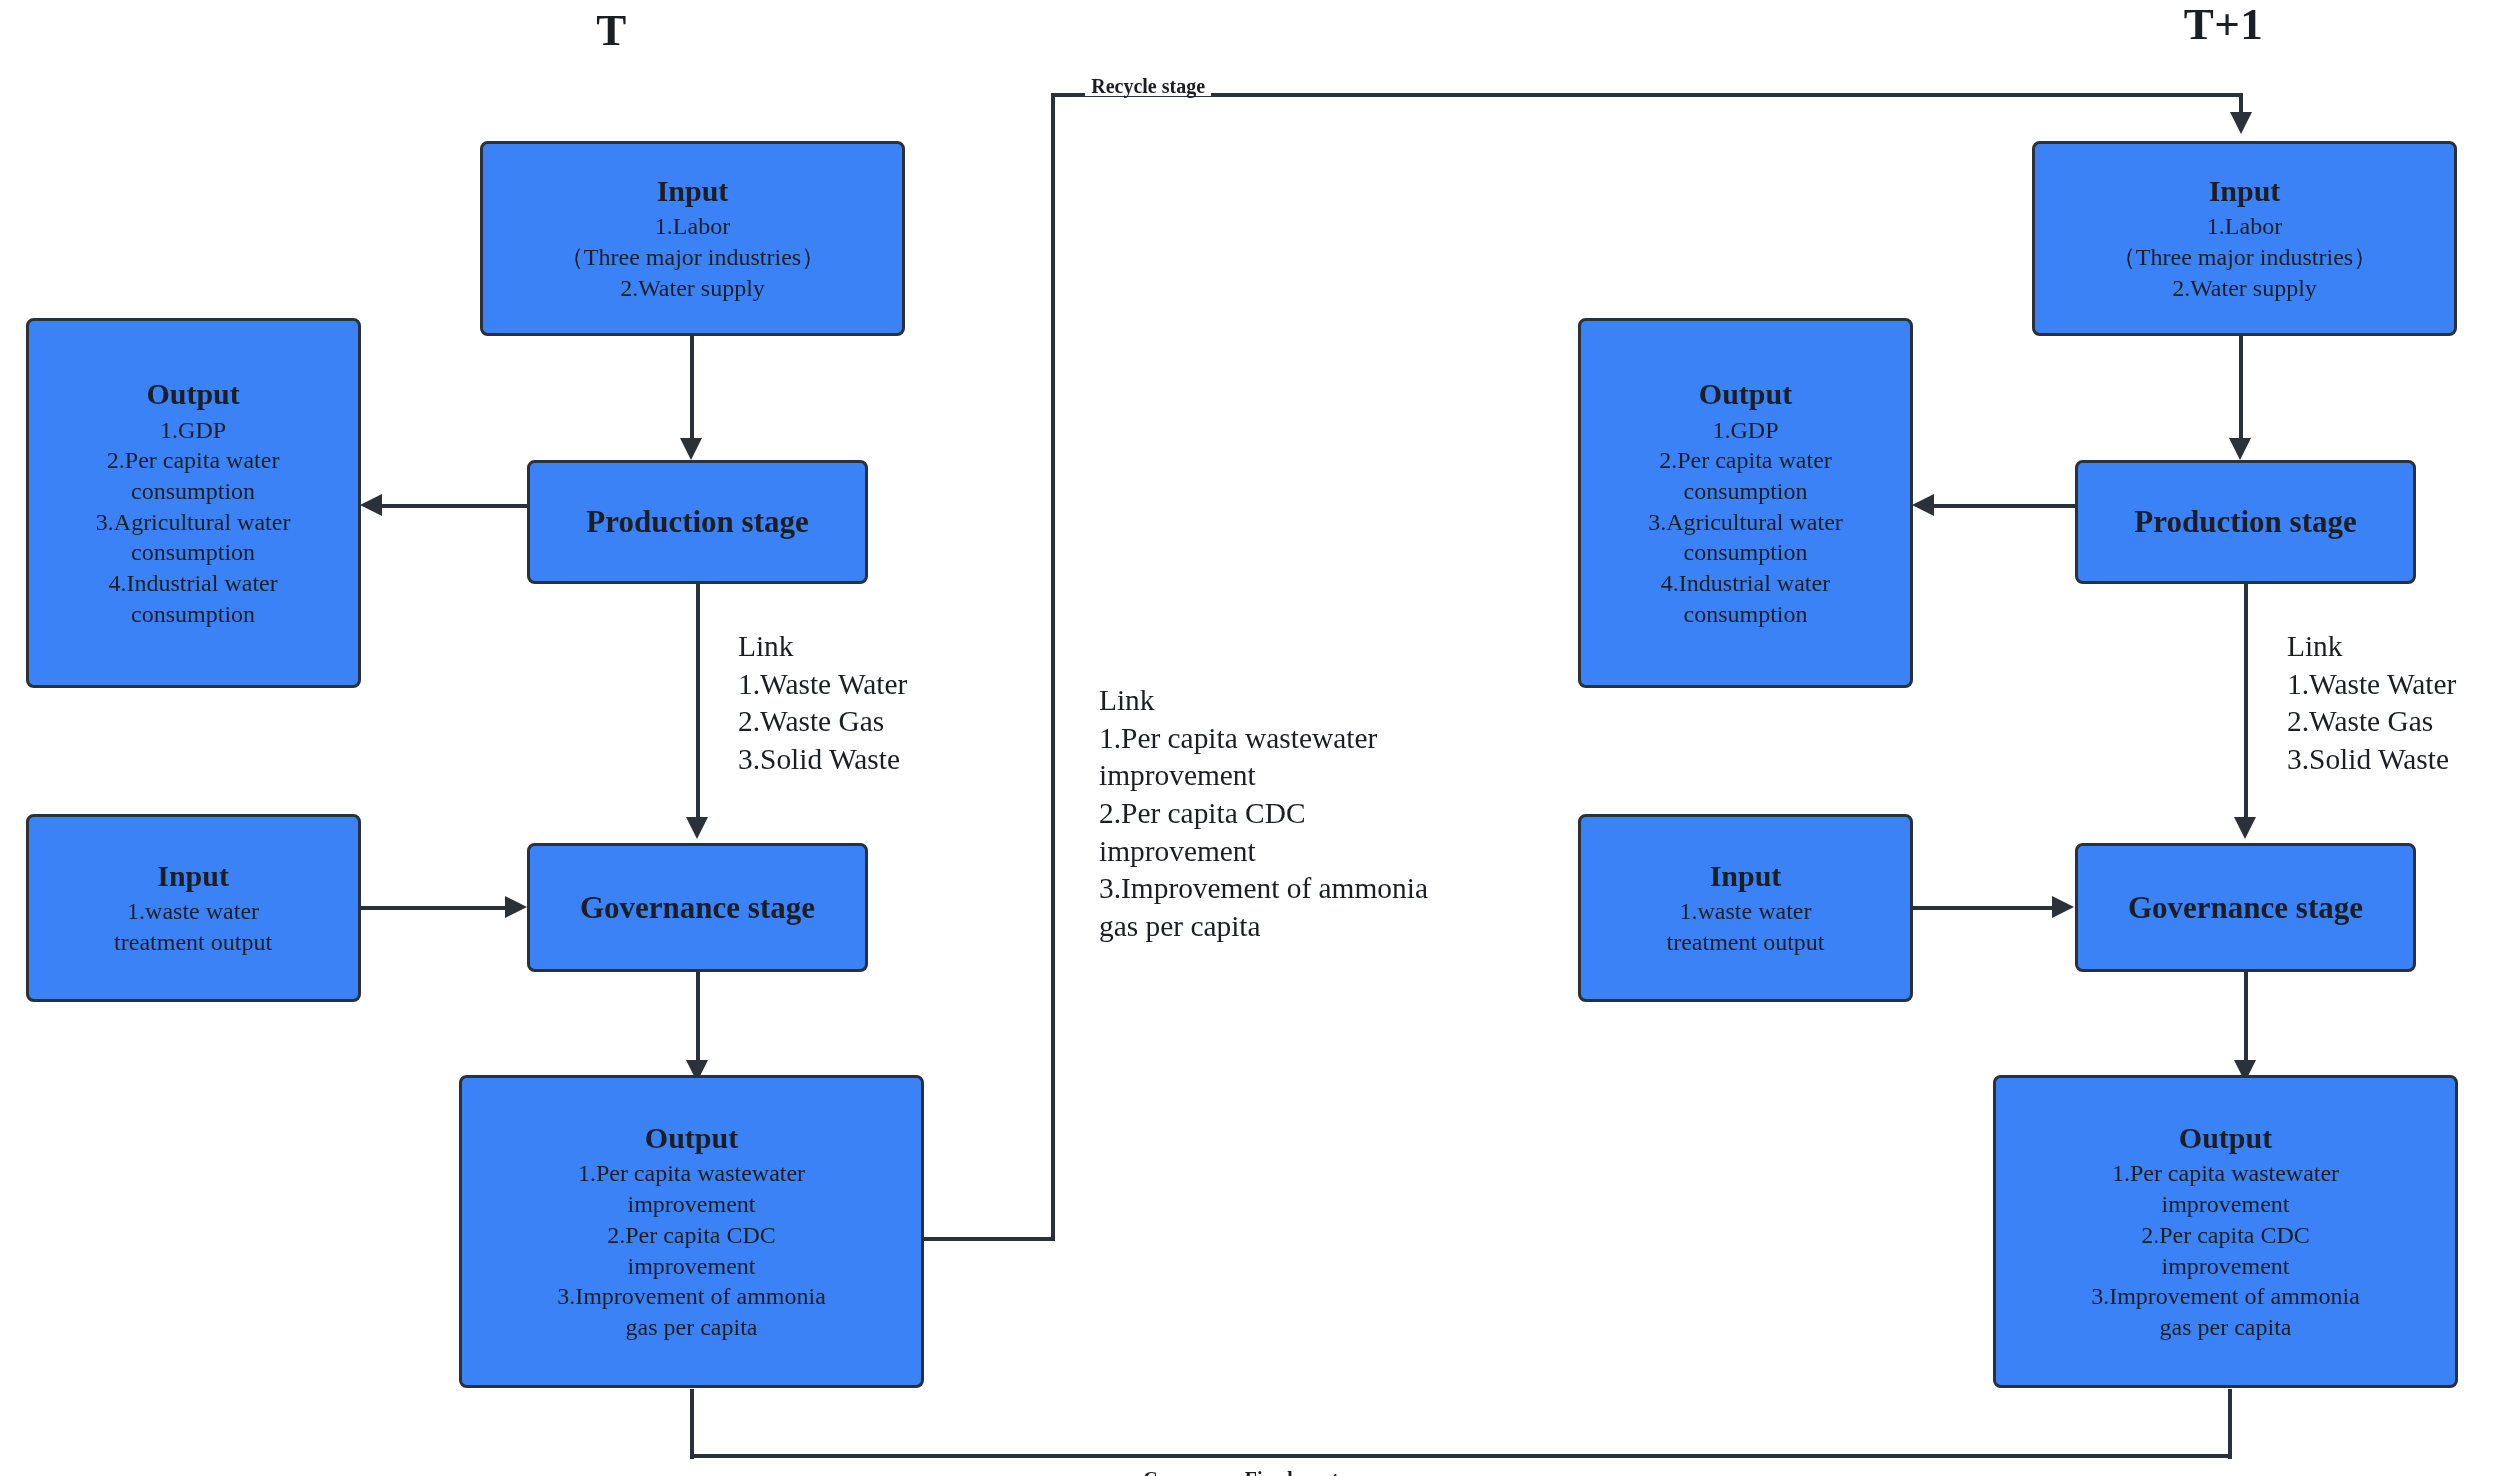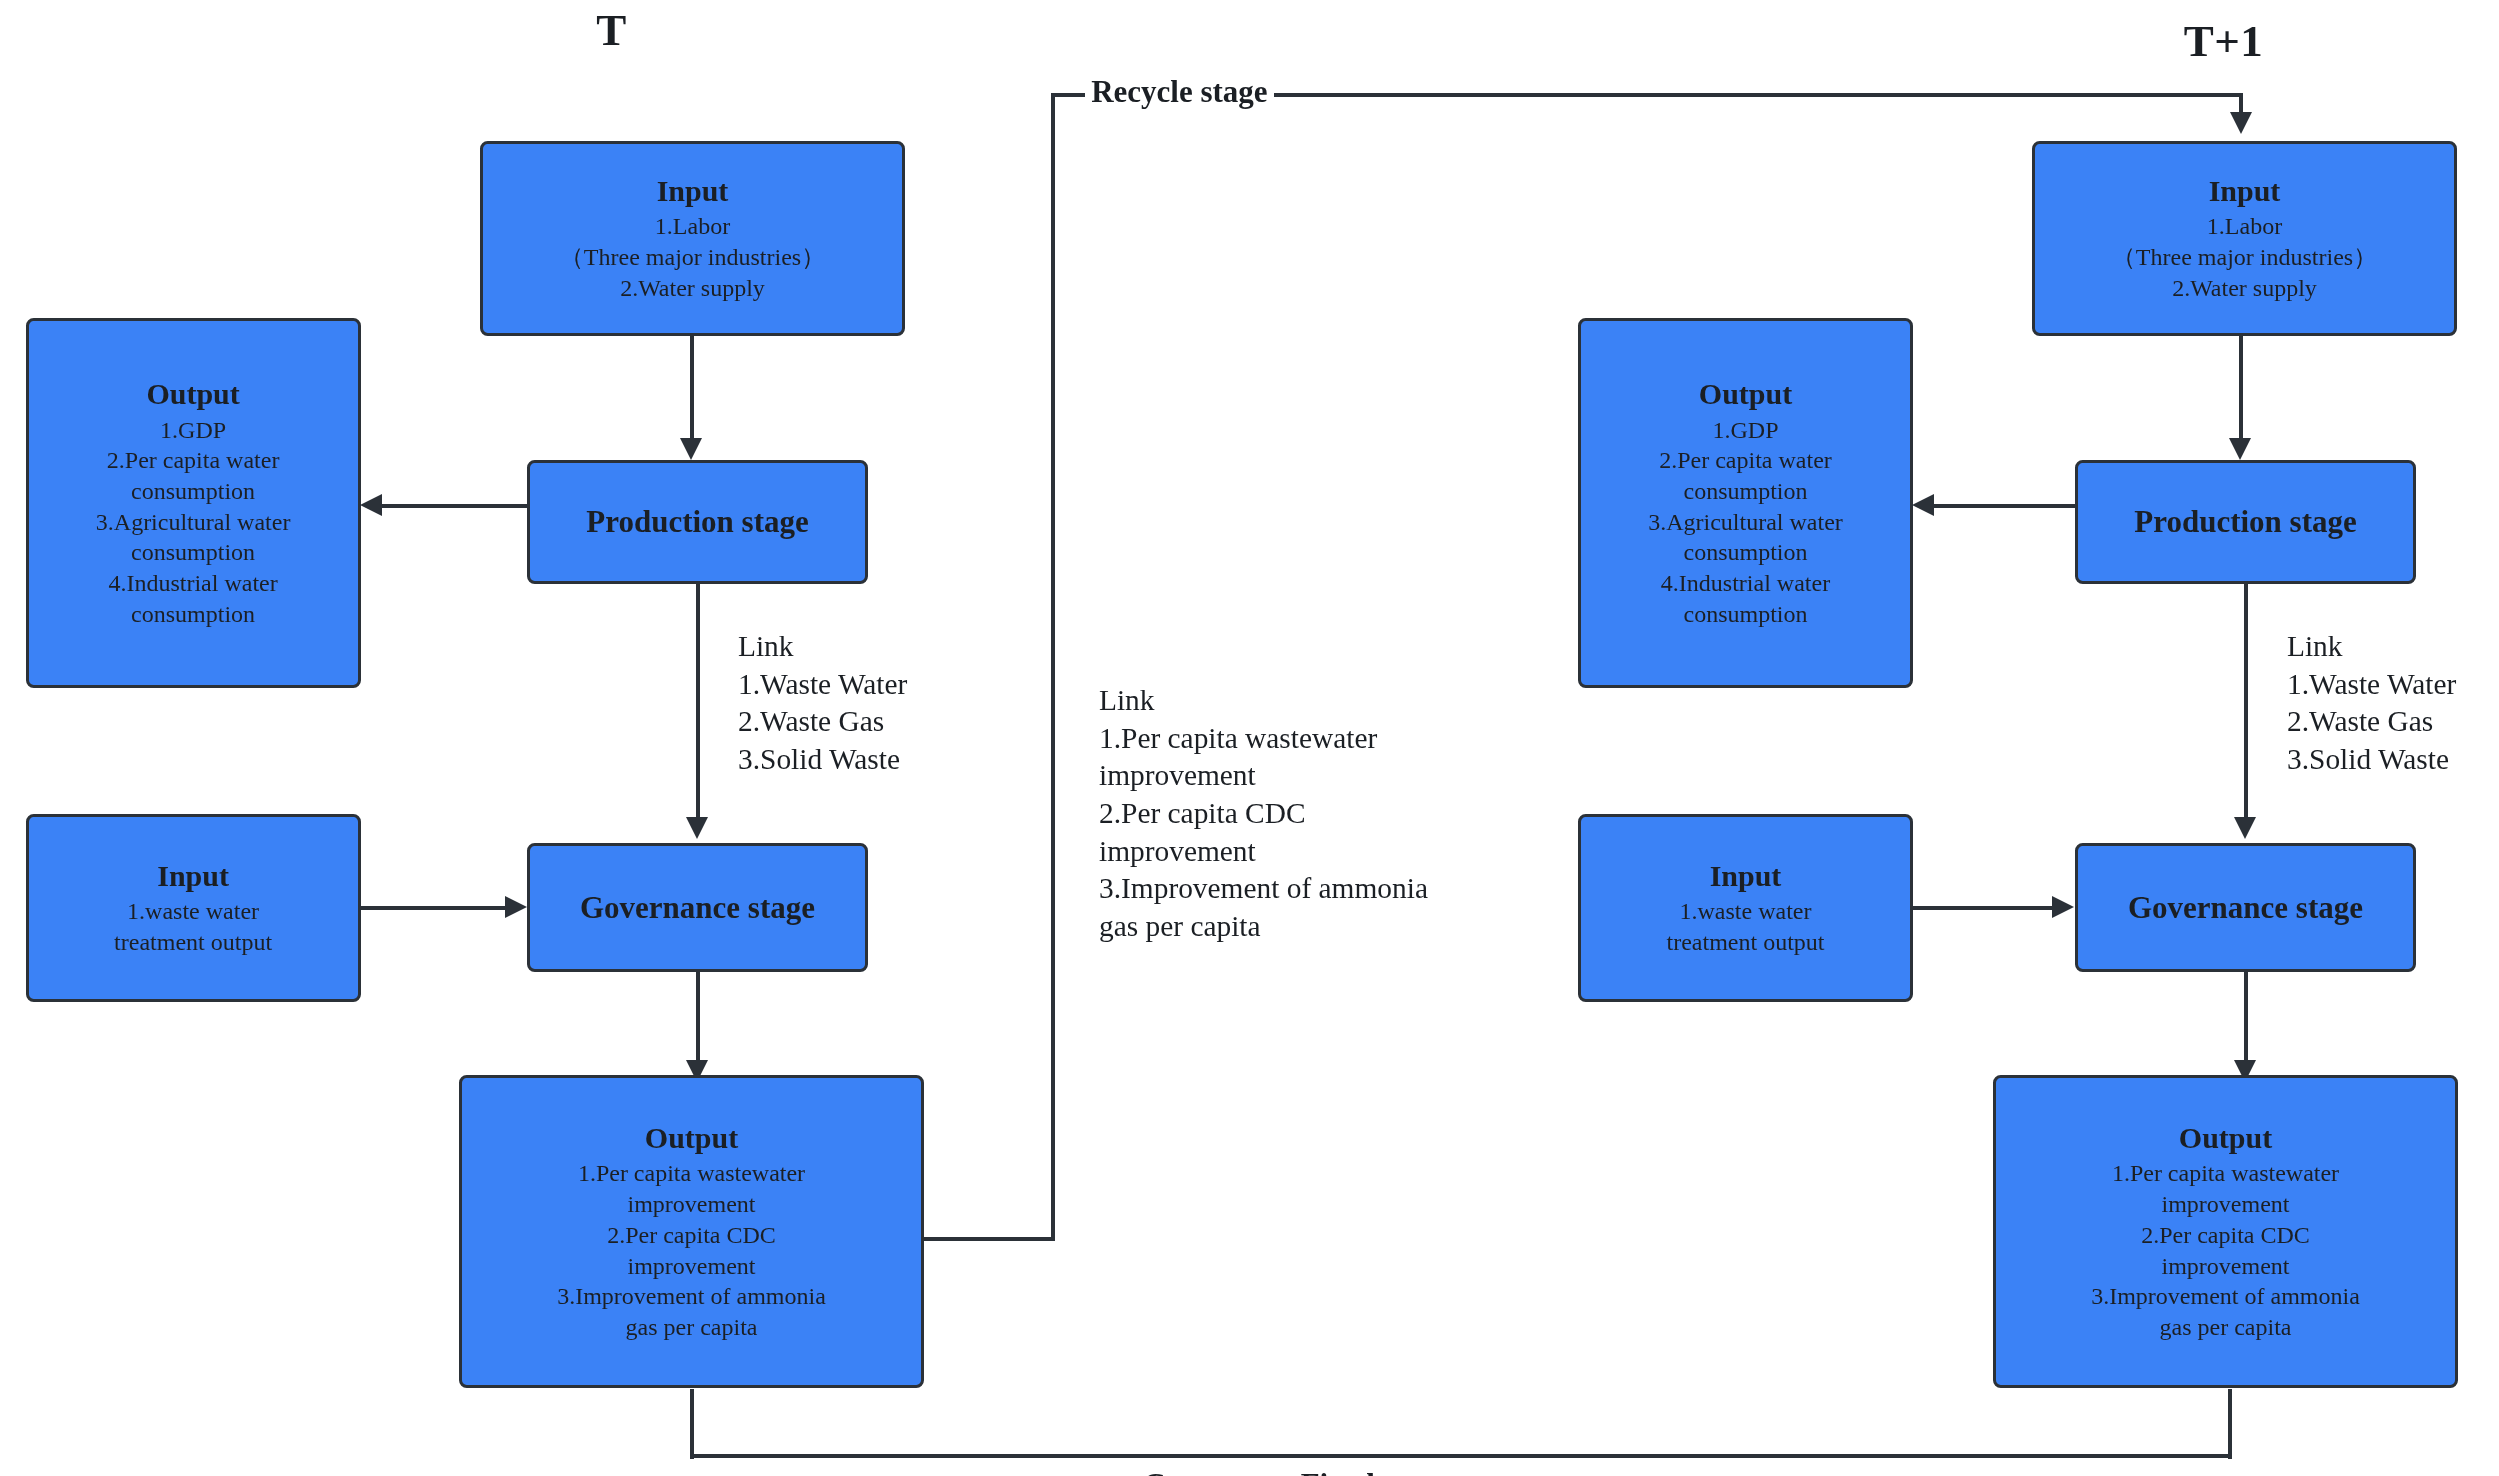--- a/index.html
+++ b/index.html
@@ -106,36 +106,36 @@
     height: 0;
     border-top: 11.6px solid transparent;
     border-bottom: 11.6px solid transparent;
     border-left: 22px solid #2b3138;
   }
 
   
   .edge-label {
     position: absolute;
     font-weight: bold;
-    font-size: 31px;
+    font-size: 20px;
     line-height: 1;
     background: #ffffff;
     padding: 0 6.2px;
     white-space: nowrap;
     color: #1b1f24;
   }
 </style>
 </head>
 <body>
 
 <div id="canvas">
 
   <div class="period-label" style="left:542px; top:7.7px; width:139px;">T</div>
 
-  <div class="period-label" style="left:2123px; top:19px; width:201px;">T+1</div>
+  <div class="period-label" style="left:2123px; top:2px; width:201px;">T+1</div>
 
   <div class="box" style="left:480px; top:141px; width:425px; height:195px;">
     <div class="btitle">Input</div>
     <div class="bline">1.Labor</div>
     <div class="bline">（Three major industries）</div>
     <div class="bline">2.Water supply</div>
   </div>
 
   <div class="vline" style="left:690px; top:336px; height:113px;"></div>
   <div class="arrow-down" style="left:680px; top:438px;"></div>

